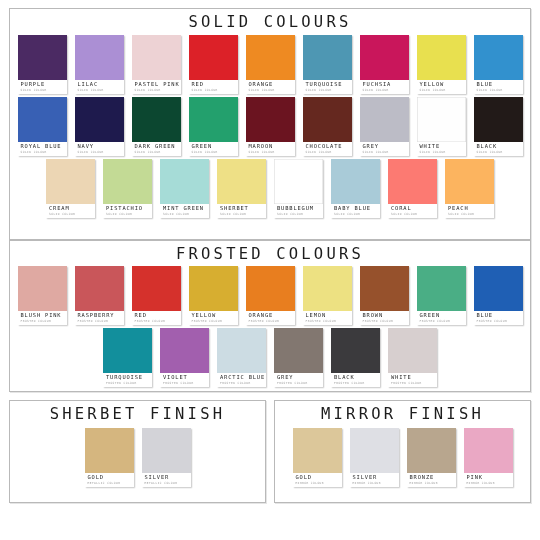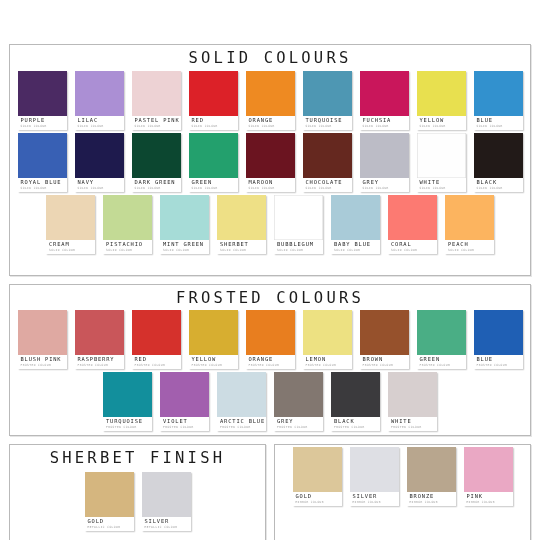--- a/index.html
+++ b/index.html
@@ -82,29 +82,29 @@
     font-family: "DejaVu Sans Mono", monospace;
     font-size: 2.9px;
     letter-spacing: 0.45px;
     color: #9a9a9a;
     white-space: nowrap;
     display: block;
     margin-top: 1.2px;
   }
 
   
-  #solid-panel { width: 522px; height: 232px; margin-top: 36px; }
+  #solid-panel { width: 522px; height: 232px; }
   #solid-panel .swatch { width: 49px; margin: 0 4px; }
   #solid-panel .chip { height: 45px; }
   #solid-panel .caption { height: 14px; }
   #solid-panel .row { margin-bottom: 3px; }
   #solid-panel .row-1 { margin-top: 1px; }
 
   
-  #frosted-panel { width: 522px; height: 152px; margin-top: 8px; }
+  #frosted-panel { width: 522px; height: 152px; margin-top: 0; }
   #frosted-panel .swatch { width: 49px; margin: 0 4px; }
   #frosted-panel .chip { height: 45px; }
   #frosted-panel .caption { height: 14px; }
   #frosted-panel .row { margin-bottom: 3px; }
 
   
   #bottom-wrap {
     display: flex;
     gap: 8px;
     margin-top: 8px;
@@ -448,20 +448,21 @@
             <div class="chip" style="background: rgb(211, 211, 216);"></div>
             <div class="caption">
               <span class="cname">SILVER</span>
               <span class="csub">METALLIC COLOUR</span>
             </div>
           </div>
         </div>
     </div>
 
     <div class="panel" id="mirror-panel">
+      <div class="panel-title">MIRROR FINISH</div>
       <div class="row pad-top">
           <div class="swatch">
             <div class="chip" style="background: rgb(220, 199, 154);"></div>
             <div class="caption">
               <span class="cname">GOLD</span>
               <span class="csub">MIRROR COLOUR</span>
             </div>
           </div>
           <div class="swatch">
             <div class="chip" style="background: rgb(222, 223, 228);"></div>

